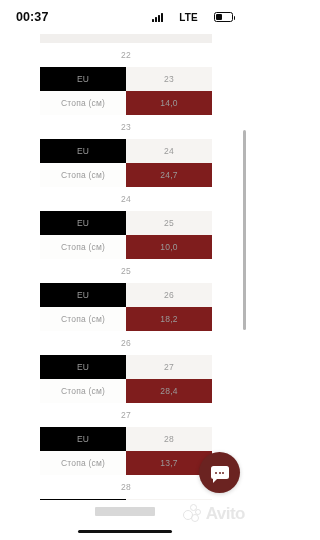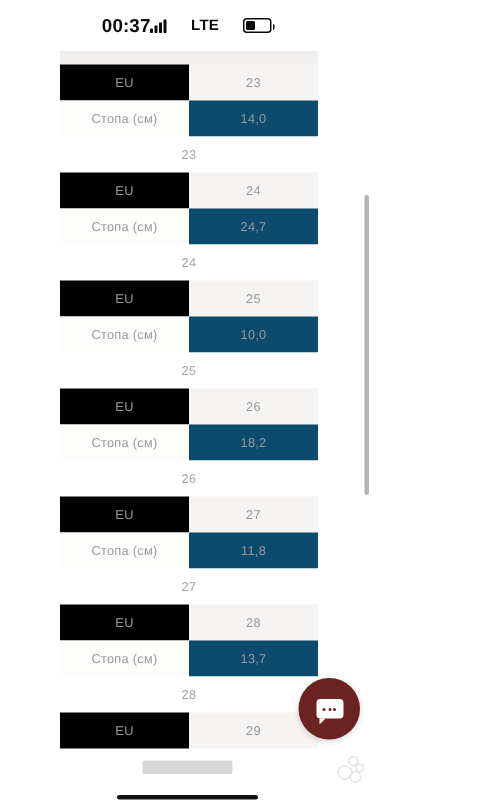--- a/index.html
+++ b/index.html
@@ -16,21 +16,21 @@
   }
 
   
   .status-bar {
     position: absolute;
     top: 0; left: 0;
     width: 249px;
     height: 34px;
     display: flex;
     align-items: center;
-    justify-content: center;
+    justify-content: space-between;
     padding: 0 16px;
     box-sizing: border-box;
     background: #ffffff;
     z-index: 30;
   }
   .status-time {
     font-size: 12.5px;
     font-weight: bold;
     color: #0b0b0b;
     letter-spacing: 0.1px;
@@ -123,21 +123,21 @@
     letter-spacing: 0.2px;
   }
   .row-group-head td {
     background: #ffffff;
     color: #a5a5a5;
     height: 24px;
   }
   .row-shaded td { background: #000000; }
   .row-shaded td.val { background: #f6f4f2; }
   .row-plain td { background: #fdfdfc; }
-  .row-plain td.val { background: #0c4a6e; }
+  .row-plain td.val { background: #7f1d1d; }
   .cell-label { width: 50%; }
   .cell-value { width: 50%; }
 
   .partial-top {
     height: 9px;
     background: #f1efed;
     width: 172px;
   }
 
   
@@ -284,20 +284,23 @@
       <div class="battery-fill"></div>
     </div>
   </div>
 </div>
 
 <div class="page">
   <div class="table-wrap">
     <div class="partial-top"></div>
     <table class="size-table">
       <tbody>
+          <tr class="row-group-head">
+            <td colspan="2">22</td>
+          </tr>
           <tr class="row-shaded">
             <td class="cell-label">EU</td>
             <td class="cell-value val">23</td>
           </tr>
           <tr class="row-plain">
             <td class="cell-label">Стопа (см)</td>
             <td class="cell-value val">14,0</td>
           </tr>
           <tr class="row-group-head">
             <td colspan="2">23</td>
@@ -334,21 +337,21 @@
           </tr>
           <tr class="row-group-head">
             <td colspan="2">26</td>
           </tr>
           <tr class="row-shaded">
             <td class="cell-label">EU</td>
             <td class="cell-value val">27</td>
           </tr>
           <tr class="row-plain">
             <td class="cell-label">Стопа (см)</td>
-            <td class="cell-value val">11,8</td>
+            <td class="cell-value val">28,4</td>
           </tr>
           <tr class="row-group-head">
             <td colspan="2">27</td>
           </tr>
           <tr class="row-shaded">
             <td class="cell-label">EU</td>
             <td class="cell-value val">28</td>
           </tr>
           <tr class="row-plain">
             <td class="cell-label">Стопа (см)</td>
@@ -383,13 +386,14 @@
   <div class="home-indicator"></div>
 </div>
 
 <div class="watermark">
   <div class="wm-dots">
     <span></span>
       <span></span>
       <span></span>
       <span></span>
   </div>
+  <div class="wm-text">Avito</div>
 </div>
 
 </body></html>

